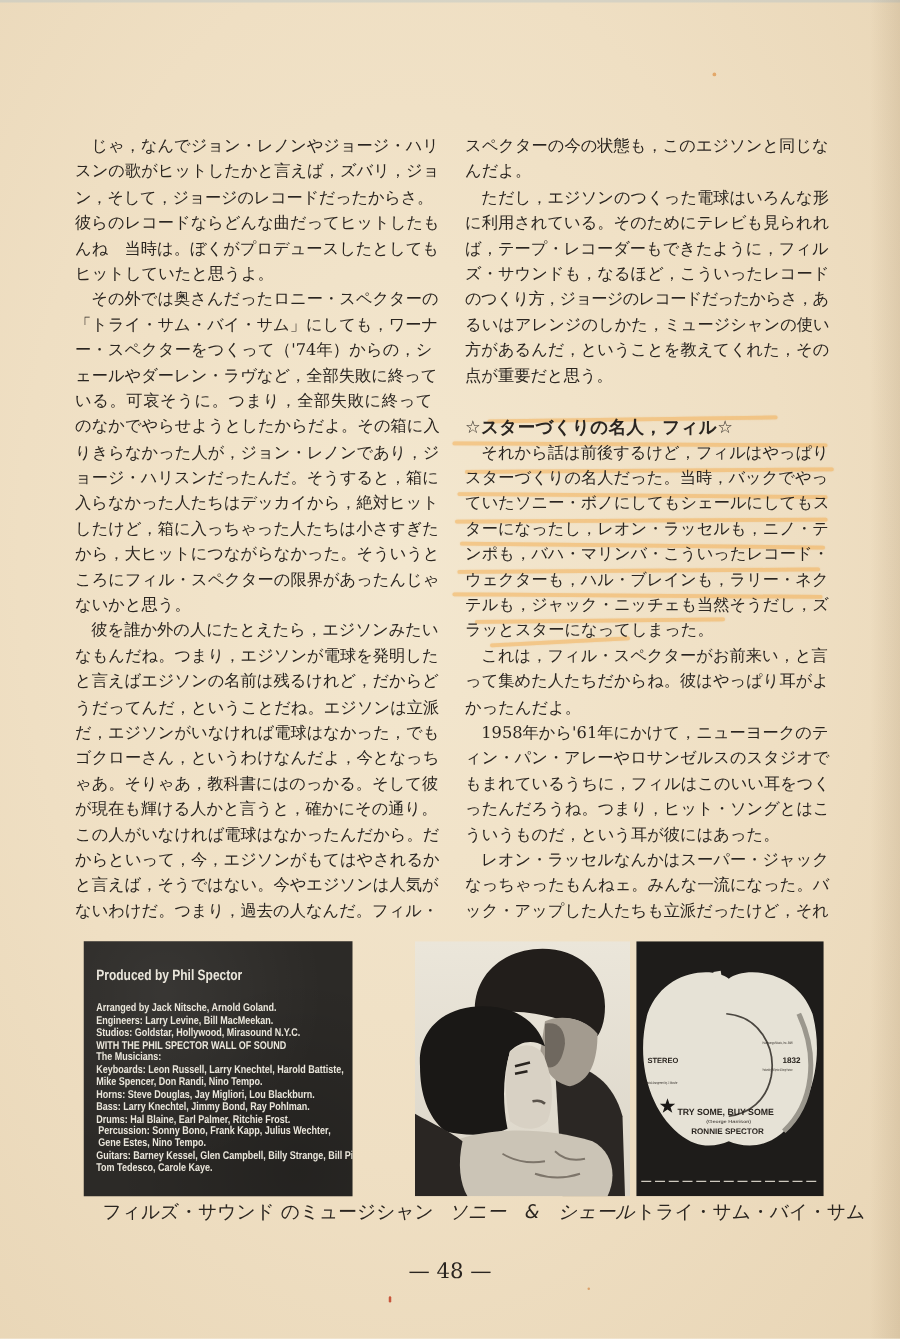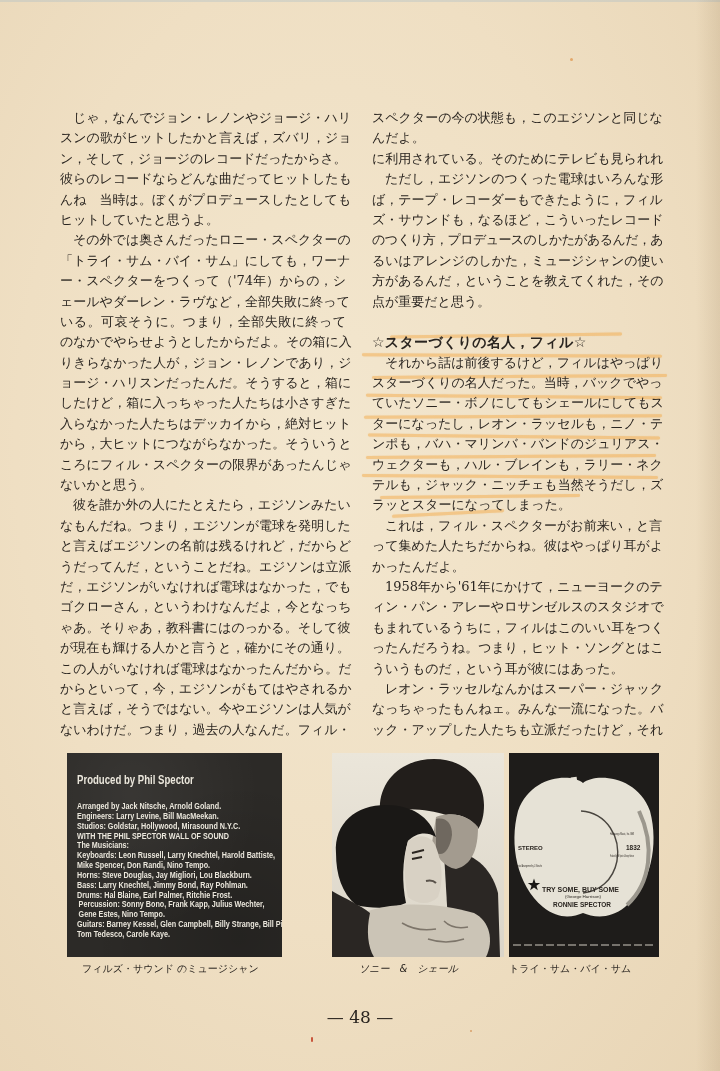--- a/index.html
+++ b/index.html
@@ -25,21 +25,21 @@
   background-image:radial-gradient(ellipse at 30% 20%, rgba(255,255,255,0.06), rgba(0,0,0,0) 60%),
                    radial-gradient(ellipse at 80% 90%, rgba(0,0,0,0.18), rgba(0,0,0,0) 60%);}
 .credits .inner{position:absolute;left:10px;top:20px;width:330px;transform:scaleX(0.8);transform-origin:left top;
   color:#ebe7dc;font-family:"Liberation Sans", sans-serif;font-weight:bold;}
 .credits .title{font-size:12px;line-height:14px;height:14px;white-space:nowrap;}
 .credits .gap{height:15px;}
 .credits .cl{font-size:9px;line-height:9.85px;height:9.85px;white-space:nowrap;}
 .photo{position:absolute;left:332px;top:753px;width:172px;height:204px;}
 .rec{position:absolute;left:509px;top:753px;width:150px;height:204px;}
 .rec text{font-family:"Liberation Sans", sans-serif;fill:#2a2520;}
-.cap{position:absolute;top:961px;font-family:"DejaVu Sans", sans-serif;font-size:10px;line-height:16px;
+.cap{position:absolute;top:961px;font-family:"DejaVu Sans", sans-serif;font-size:15px;line-height:16px;
   color:#2a2520;white-space:nowrap;}
 .pageno{position:absolute;top:1008px;left:0;width:720px;text-align:center;font-size:17px;line-height:18px;}
 </style>
 </head>
 <body>
 
 <div>
 
   <div class="edge-t"></div>
   <div class="edge-r"></div>
@@ -68,57 +68,57 @@
     <div class="ln full">んね　当時は。ぼくがプロデュースしたとしても</div>
     <div class="ln">ヒットしていたと思うよ。</div>
     <div class="ln full ind">その外では奥さんだったロニー・スペクターの</div>
     <div class="ln full">「トライ・サム・バイ・サム」にしても，ワーナ</div>
     <div class="ln full">ー・スペクターをつくって（'74年）からの，シ</div>
     <div class="ln full">ェールやダーレン・ラヴなど，全部失敗に終って</div>
     <div class="ln full">いる。可哀そうに。つまり，全部失敗に終って</div>
     <div class="ln full">のなかでやらせようとしたからだよ。その箱に入</div>
     <div class="ln full">りきらなかった人が，ジョン・レノンであり，ジ</div>
     <div class="ln full">ョージ・ハリスンだったんだ。そうすると，箱に</div>
+    <div class="ln full">入らなかった人たちはデッカイから，絶対ヒット</div>
     <div class="ln full">したけど，箱に入っちゃった人たちは小さすぎた</div>
-    <div class="ln full">入らなかった人たちはデッカイから，絶対ヒット</div>
     <div class="ln full">から，大ヒットにつながらなかった。そういうと</div>
     <div class="ln full">ころにフィル・スペクターの限界があったんじゃ</div>
     <div class="ln">ないかと思う。</div>
     <div class="ln full ind">彼を誰か外の人にたとえたら，エジソンみたい</div>
     <div class="ln full">なもんだね。つまり，エジソンが電球を発明した</div>
     <div class="ln full">と言えばエジソンの名前は残るけれど，だからど</div>
     <div class="ln full">うだってんだ，ということだね。エジソンは立派</div>
     <div class="ln full">だ，エジソンがいなければ電球はなかった，でも</div>
     <div class="ln full">ゴクローさん，というわけなんだよ，今となっち</div>
     <div class="ln full">ゃあ。そりゃあ，教科書にはのっかる。そして彼</div>
     <div class="ln full">が現在も輝ける人かと言うと，確かにその通り。</div>
     <div class="ln full">この人がいなければ電球はなかったんだから。だ</div>
     <div class="ln full">からといって，今，エジソンがもてはやされるか</div>
     <div class="ln full">と言えば，そうではない。今やエジソンは人気が</div>
     <div class="ln full">ないわけだ。つまり，過去の人なんだ。フィル・</div>
   </div>
 
   <div class="col right">
     <div class="ln full">スペクターの今の状態も，このエジソンと同じな</div>
     <div class="ln">んだよ。</div>
+    <div class="ln full ind">ただし，エジソンのつくった電球はいろんな形</div>
     <div class="ln full">に利用されている。そのためにテレビも見られれ</div>
-    <div class="ln full ind">ただし，エジソンのつくった電球はいろんな形</div>
     <div class="ln full">ば，テープ・レコーダーもできたように，フィル</div>
     <div class="ln full">ズ・サウンドも，なるほど，こういったレコード</div>
-    <div class="ln full tight">のつくり方，プロデュースのしかたがあるんだ，あ</div>
+    <div class="ln full tight">のつくり方，ジョージのレコードだったからさ，あ</div>
     <div class="ln full">るいはアレンジのしかた，ミュージシャンの使い</div>
     <div class="ln full">方があるんだ，ということを教えてくれた，その</div>
     <div class="ln">点が重要だと思う。</div>
     <div class="ln"></div>
     <div class="ln head">☆スターづくりの名人，フィル☆</div>
     <div class="ln full ind">それから話は前後するけど，フィルはやっぱり</div>
     <div class="ln full">スターづくりの名人だった。当時，バックでやっ</div>
     <div class="ln full">ていたソニー・ボノにしてもシェールにしてもス</div>
     <div class="ln full">ターになったし，レオン・ラッセルも，ニノ・テ</div>
-    <div class="ln full">ンポも，バハ・マリンバ・バンドのジュリアス・</div>
+    <div class="ln full">ンポも，バハ・マリンバ・こういったレコード・</div>
     <div class="ln full">ウェクターも，ハル・ブレインも，ラリー・ネク</div>
     <div class="ln full">テルも，ジャック・ニッチェも当然そうだし，ズ</div>
     <div class="ln">ラッとスターになってしまった。</div>
     <div class="ln full ind">これは，フィル・スペクターがお前来い，と言</div>
     <div class="ln full">って集めた人たちだからね。彼はやっぱり耳がよ</div>
     <div class="ln">かったんだよ。</div>
     <div class="ln full ind">1958年から'61年にかけて，ニューヨークのテ</div>
     <div class="ln full">ィン・パン・アレーやロサンゼルスのスタジオで</div>
     <div class="ln full">もまれているうちに，フィルはこのいい耳をつく</div>
     <div class="ln full">ったんだろうね。つまり，ヒット・ソングとはこ</div>

